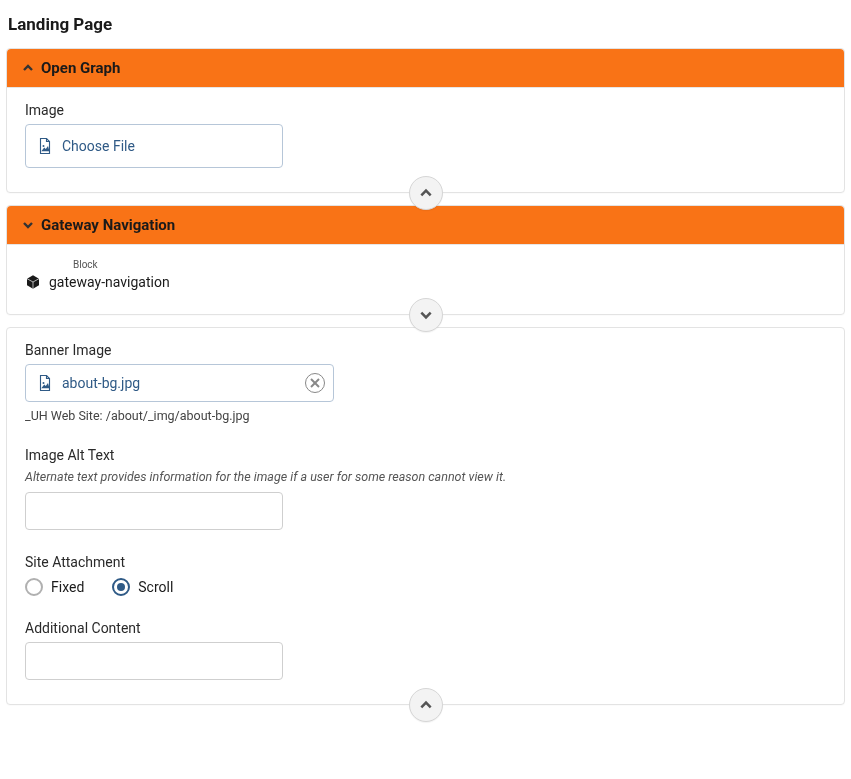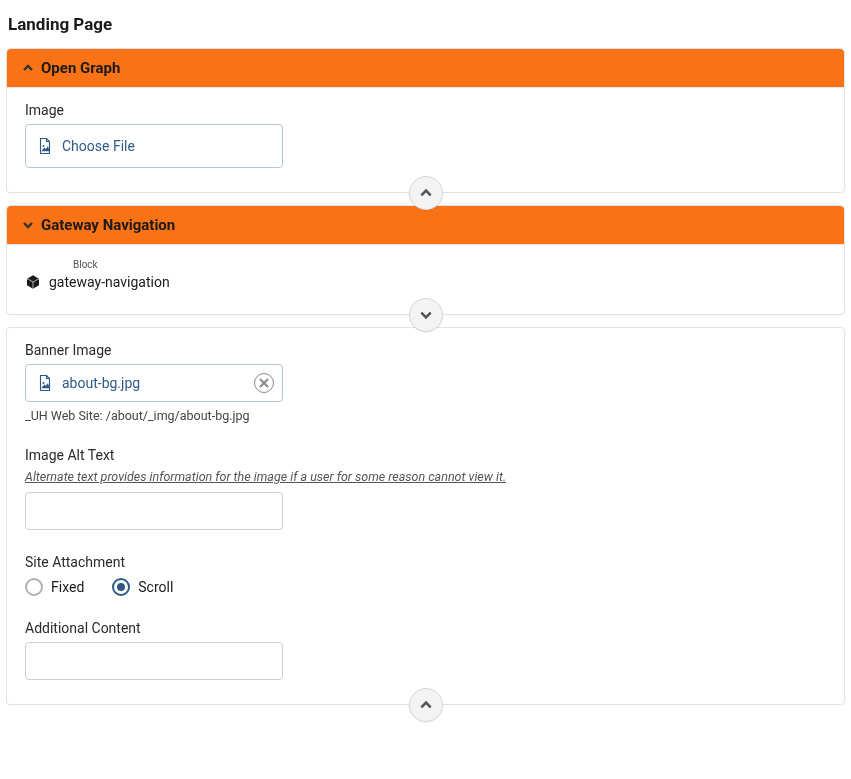--- a/index.html
+++ b/index.html
@@ -58,21 +58,20 @@
     color: #555;
     margin-bottom: 4px;
     display: block;
     margin-left: 48px;
   }
   .helper-text {
     font-style: italic;
     font-size: 12.5px;
     color: #555;
     margin-bottom: 8px;
-    text-decoration: underline;
   }
   .file-chooser {
     display: inline-flex;
     align-items: center;
     gap: 8px;
     width: 258px;
     height: 44px;
     border: 1px solid #b6c6d8;
     border-radius: 4px;
     padding: 0 10px;
@@ -82,21 +81,21 @@
     background: #fff;
   }
   .file-chooser .file-icon {
     width: 18px; height: 18px;
     fill: #2f5a86;
   }
   .file-chip {
     display: inline-flex;
     align-items: center;
     gap: 8px;
-    width: 258px;
+    width: 309px;
     height: 38px;
     border: 1px solid #b6c6d8;
     border-radius: 4px;
     padding: 0 8px 0 10px;
     color: #2f5a86;
     font-size: 14px;
     background: #fff;
   }
   .file-chip .file-icon { width: 18px; height: 18px; fill:#2f5a86; }
   .file-chip .clear-btn {

